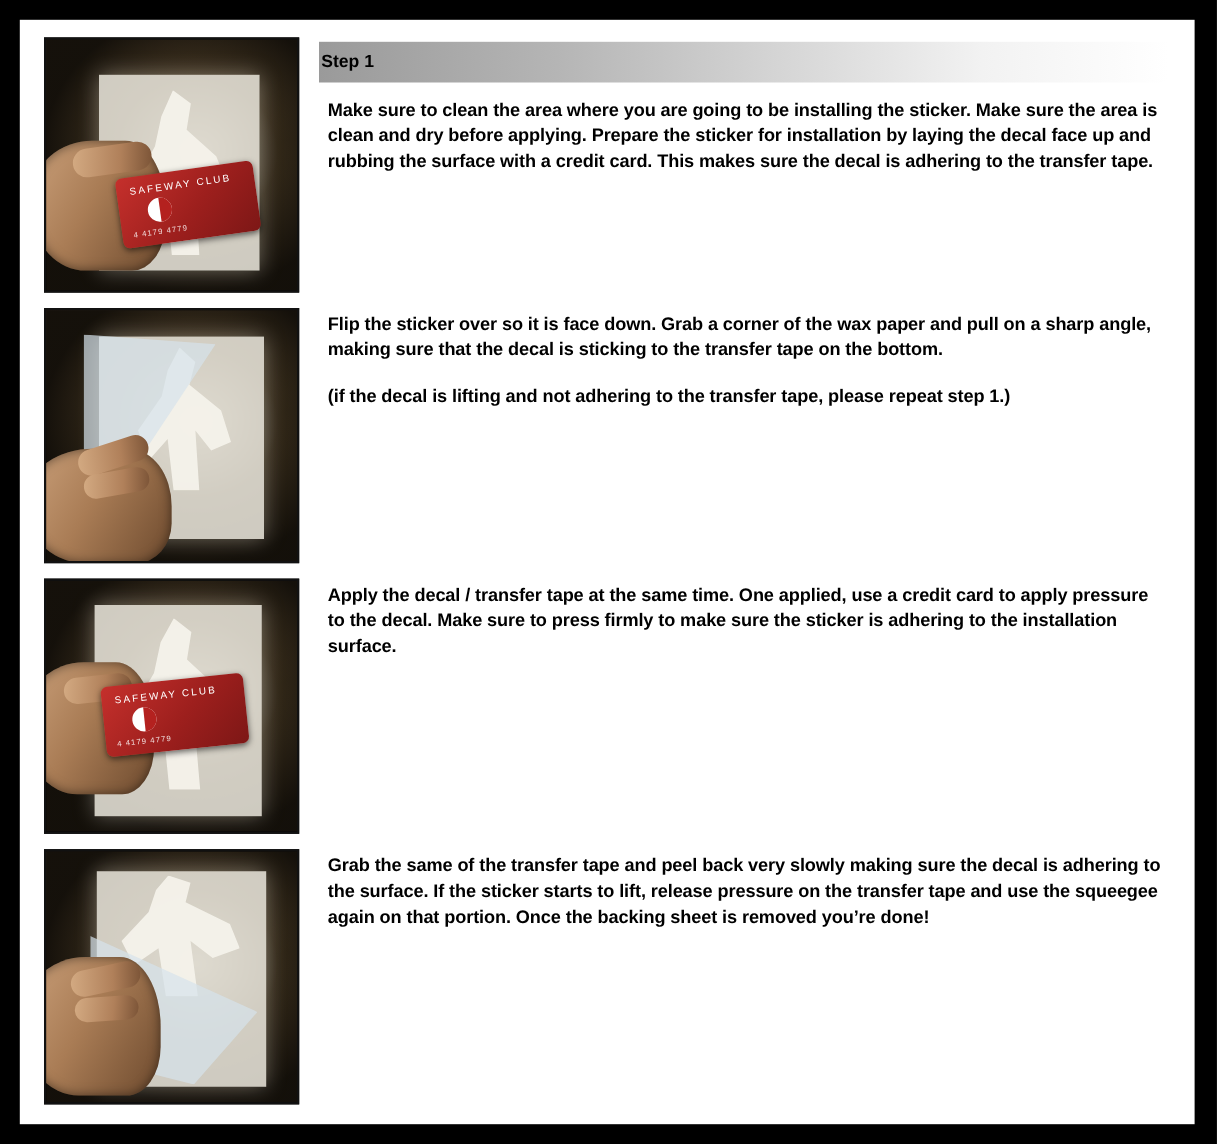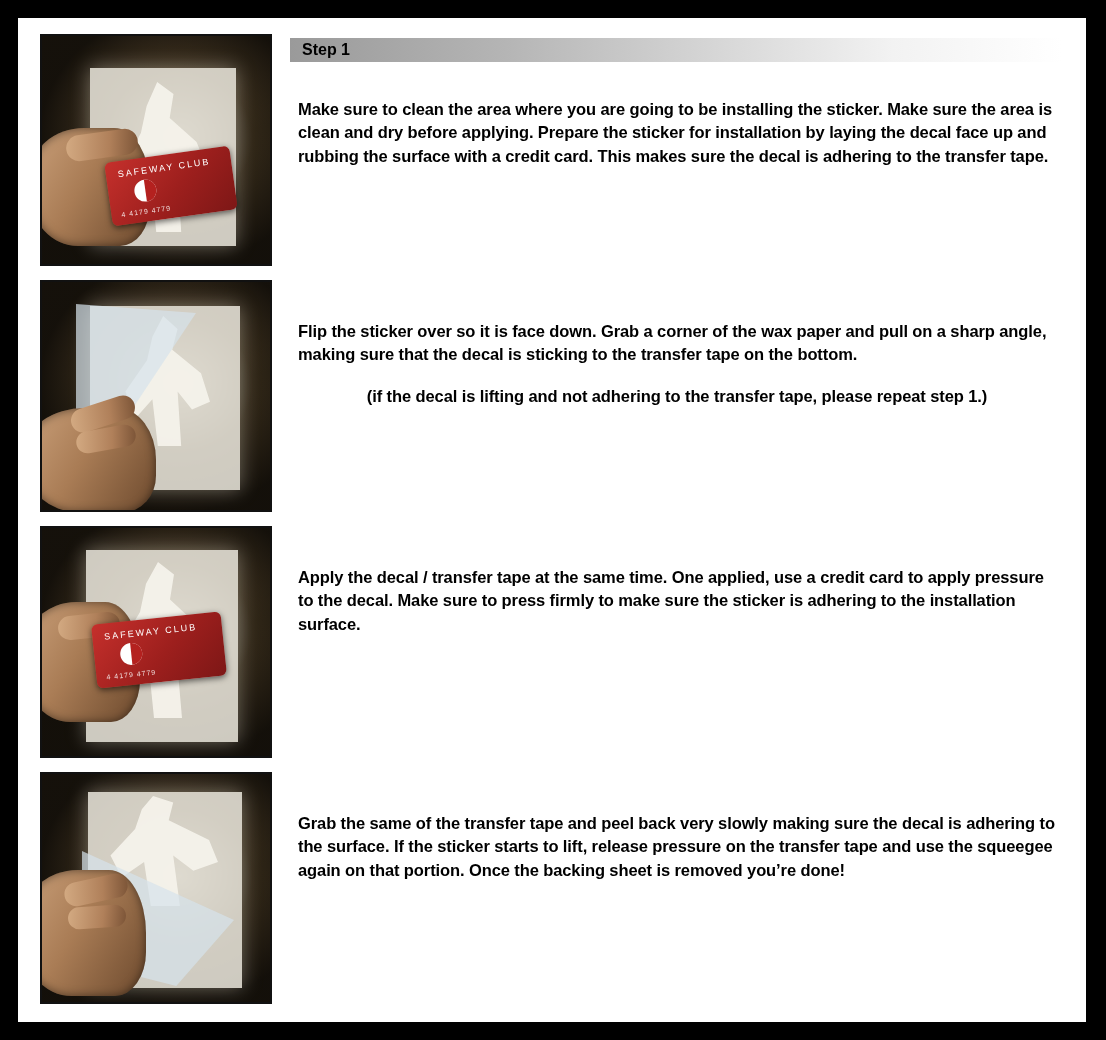--- a/index.html
+++ b/index.html
@@ -117,46 +117,44 @@
     letter-spacing: 1px;
     white-space: nowrap;
   }
   .content {
     flex: 1 1 auto;
     min-width: 0;
     padding-top: 4px;
   }
   .step-header {
     background: linear-gradient(to right, #9a9a9a 0%, #b5b5b5 28%, #d6d6d6 55%, #f2f2f2 78%, #ffffff 100%);
-    height: 24px;
+    height: 37px;
     display: flex;
     align-items: center;
-    padding-left: 12px;
+    padding-left: 2px;
     margin-bottom: 14px;
   }
   .step-header span {
     font-size: 16px;
     font-weight: bold;
     color: #000;
     font-family: "Liberation Sans", sans-serif;
   }
   .body-text {
     font-size: 16.5px;
     font-weight: bold;
     line-height: 1.42;
     color: #000;
     padding-left: 8px;
     padding-right: 6px;
     font-family: "Liberation Sans", sans-serif;
     letter-spacing: -0.1px;
-    margin-top: 36px;
   }
   .body-text + .body-text {
     margin-top: 18px;
-    text-align: center;
   }
 </style>
 </head>
 <body>
 
 <div class="page">
   <div class="sheet">
 
     <div class="step-row">
       <div class="photo">

